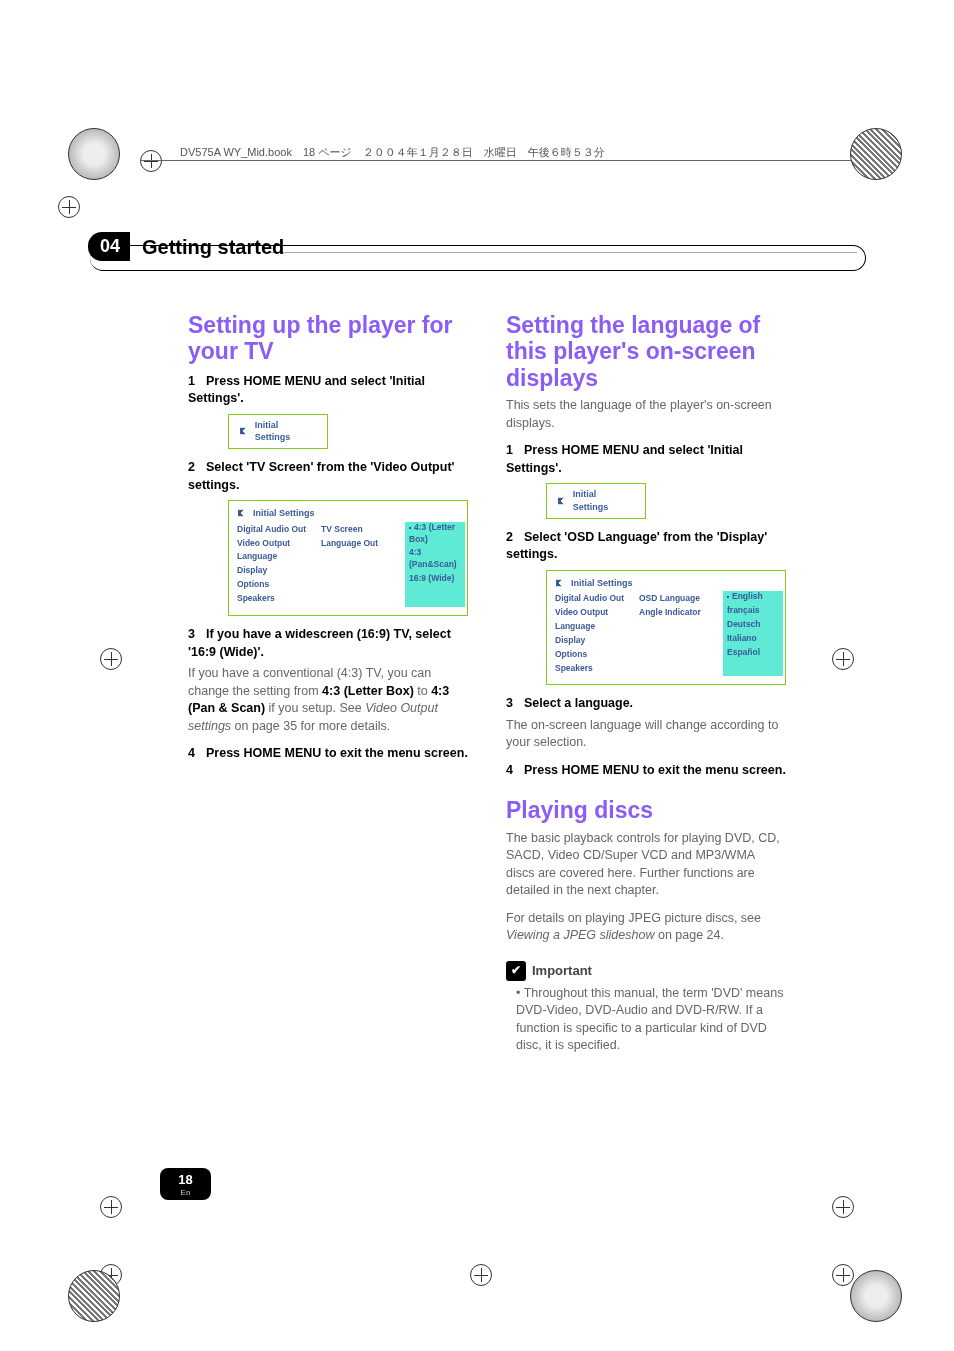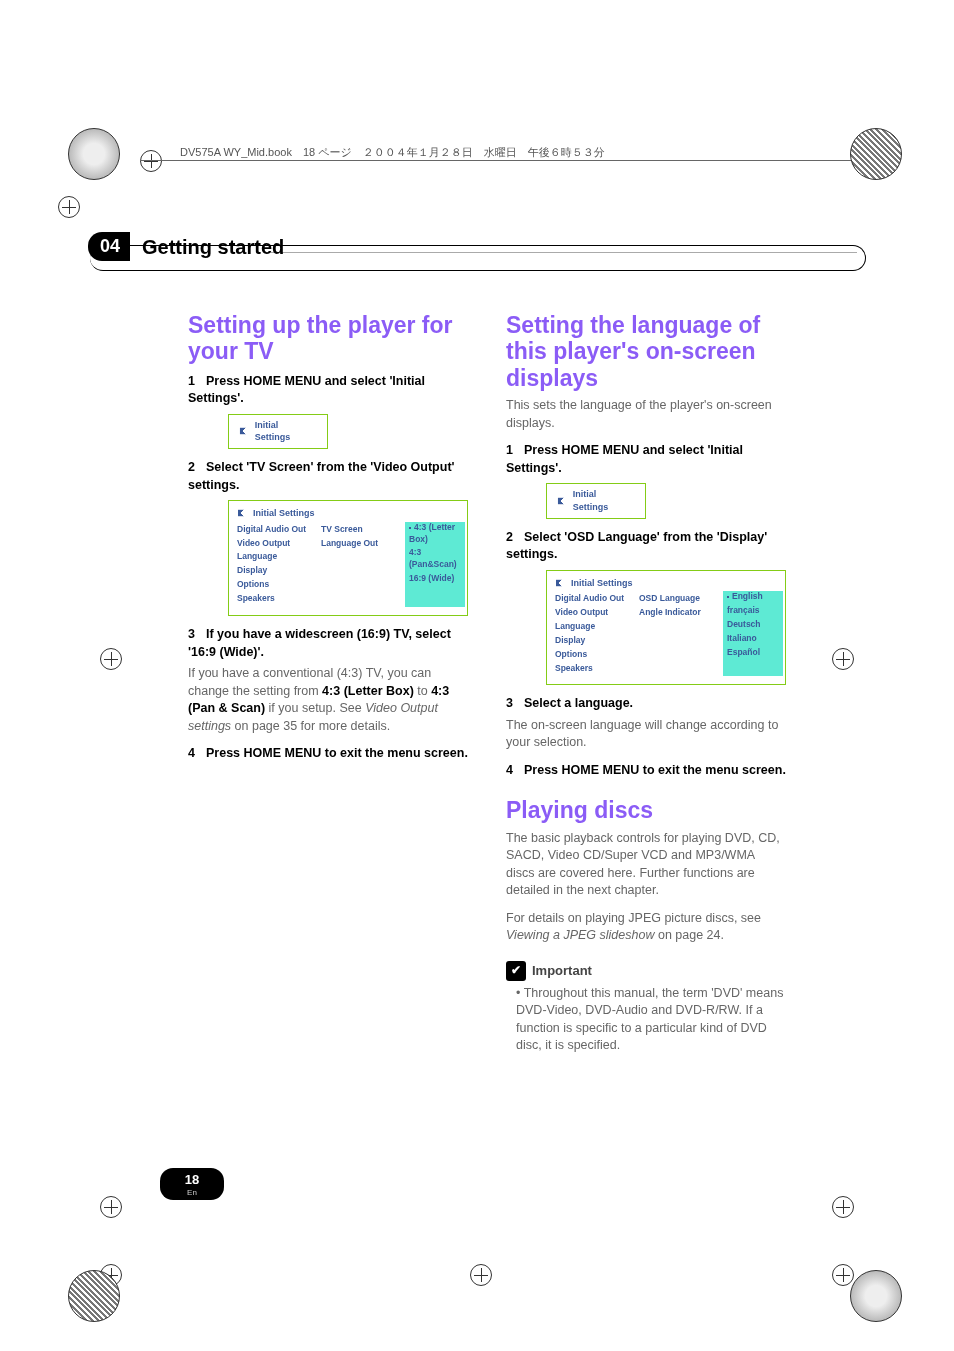--- a/index.html
+++ b/index.html
@@ -119,25 +119,25 @@
   .imp-icon {
     width: 20px; height: 20px; background: #000; border-radius: 3px;
     color: #fff; display: flex; align-items: center; justify-content: center;
     font-size: 12px; font-weight: bold;
   }
   .imp-label { font-weight: bold; font-size: 13px; }
   ul.bullets { list-style: none; padding-left: 10px; color: #666;}
   ul.bullets li::before { content: "• "; color: #666; }
   .page-badge {
     position: absolute; left: 160px; top: 1168px;
-    width: 64px; height: 32px;
+    width: 51px; height: 32px;
     background: #000; color: #fff;
     display: flex; flex-direction: column;
     align-items: center; justify-content: center;
-    border-radius: 13px;
+    border-radius: 8px;
     font-size: 13px; font-weight: bold;
   }
   .page-badge .lang { font-size: 8px; font-weight: normal; margin-top: 1px; color: #ccc;}
   .dot { width:2px;height:2px;background:#3a5a9a;display:inline-block;margin-right:3px;position:relative;top:-1px;}
   .italic { font-style: italic; }
   .emph { font-weight: bold; color: #000; }
 </style>
 </head>
 <body>
 

